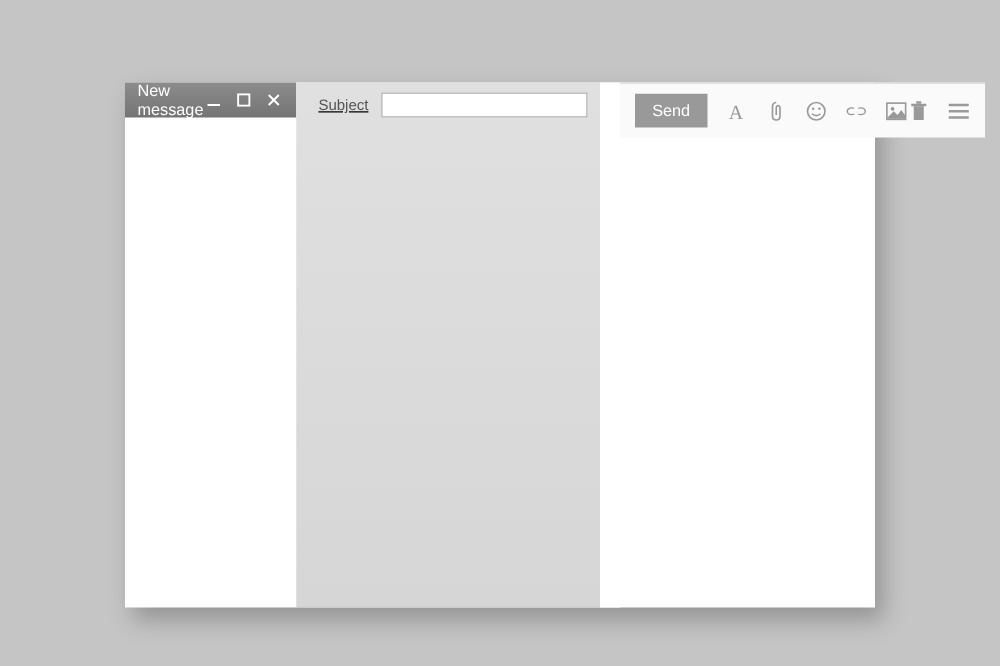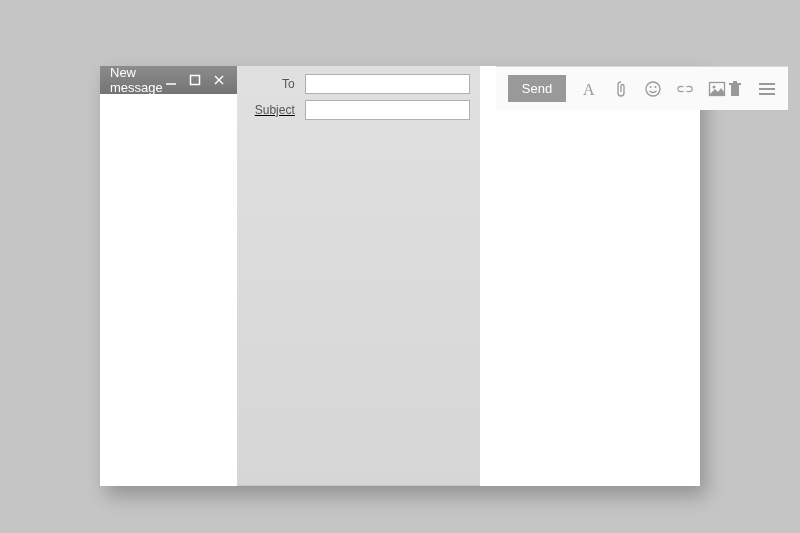--- a/index.html
+++ b/index.html
@@ -133,24 +133,20 @@
         <svg width="14" height="14" viewBox="0 0 14 14">
             <line x1="3" y1="3" x2="11" y2="11" stroke="#fff" stroke-width="1.5"></line>
             <line x1="11" y1="3" x2="3" y2="11" stroke="#fff" stroke-width="1.5"></line>
           </svg>
       </span>
     </div>
   </div>
 
   <div class="fields">
     <div class="field-row">
-      <div class="field-label">To</div>
-      <input class="field-input" type="text" value="" style="">
-    </div>
-    <div class="field-row">
       <div class="field-label">Subject</div>
       <input class="field-input" type="text" value="" style="">
     </div>
   </div>
 
   <textarea class="body-area" value="" style=""></textarea>
 
   <div class="toolbar">
     <div class="toolbar-left">
       <button class="send-btn">Send</button>

